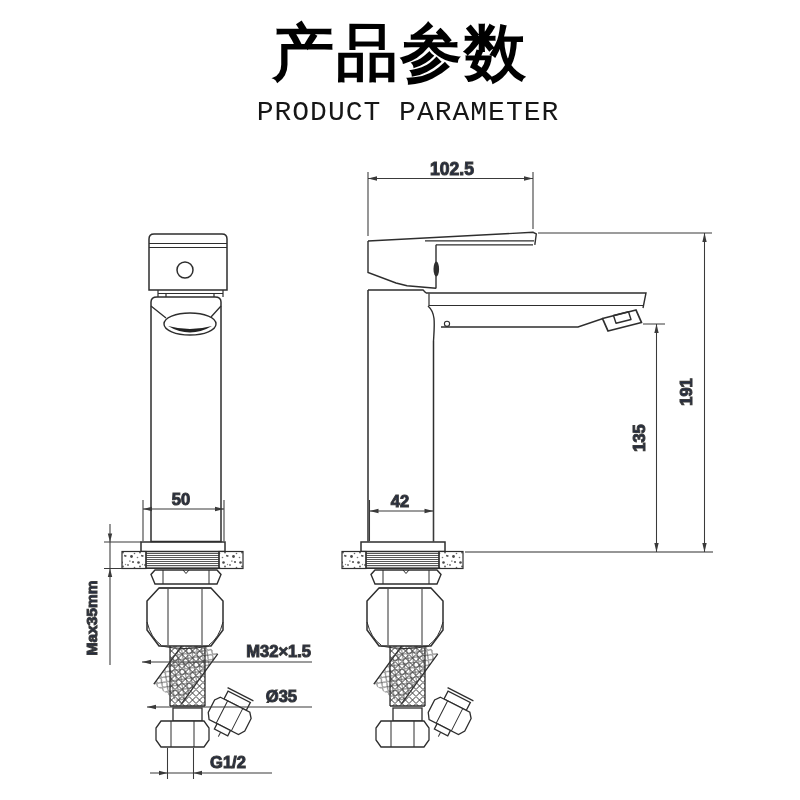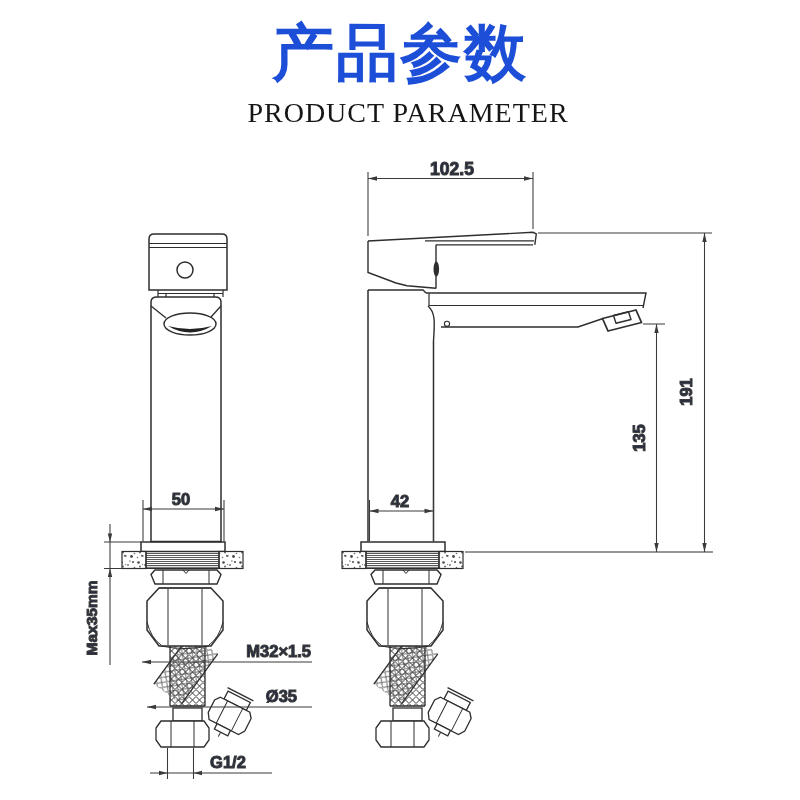--- a/index.html
+++ b/index.html
@@ -1,22 +1,22 @@
 <!DOCTYPE html>
 <html><head>
 <meta charset="utf-8">
 <style>
   html,body{margin:0;padding:0;background:#fff;}
   .page{position:relative;width:800px;height:800px;background:#fff;overflow:hidden;
         font-family:"Liberation Sans","DejaVu Sans",sans-serif;}
   .header{position:absolute;top:0;left:0;width:800px;text-align:center;z-index:2;}
-  .title-cn{margin:20px 0 12px 0;font-size:62px;line-height:1.05;font-weight:900;color:#1d4ed8;
+  .title-cn{margin:20px 0 12px 0;font-size:62px;line-height:1.05;font-weight:900;color:#000000;
             letter-spacing:2px;font-family:"DejaVu Sans","Liberation Sans",sans-serif;}
   .subtitle-en{margin:6px 0 0 16px;font-size:28px;font-weight:500;color:#161616;letter-spacing:1px;
-            font-family:Liberation Serif, serif;}
+            font-family:Liberation Mono, monospace;}
   svg{position:absolute;top:0;left:0;}
   svg text{font-family:"Liberation Sans","DejaVu Sans",sans-serif;font-weight:bold;fill:#232c42;}
   .dim{font-size:16.5px;}
   .dim-sm{font-size:15.5px;}
   .dim-lg{font-size:17.5px;}
 </style>
 </head>
 <body>
 
 <div class="page">

